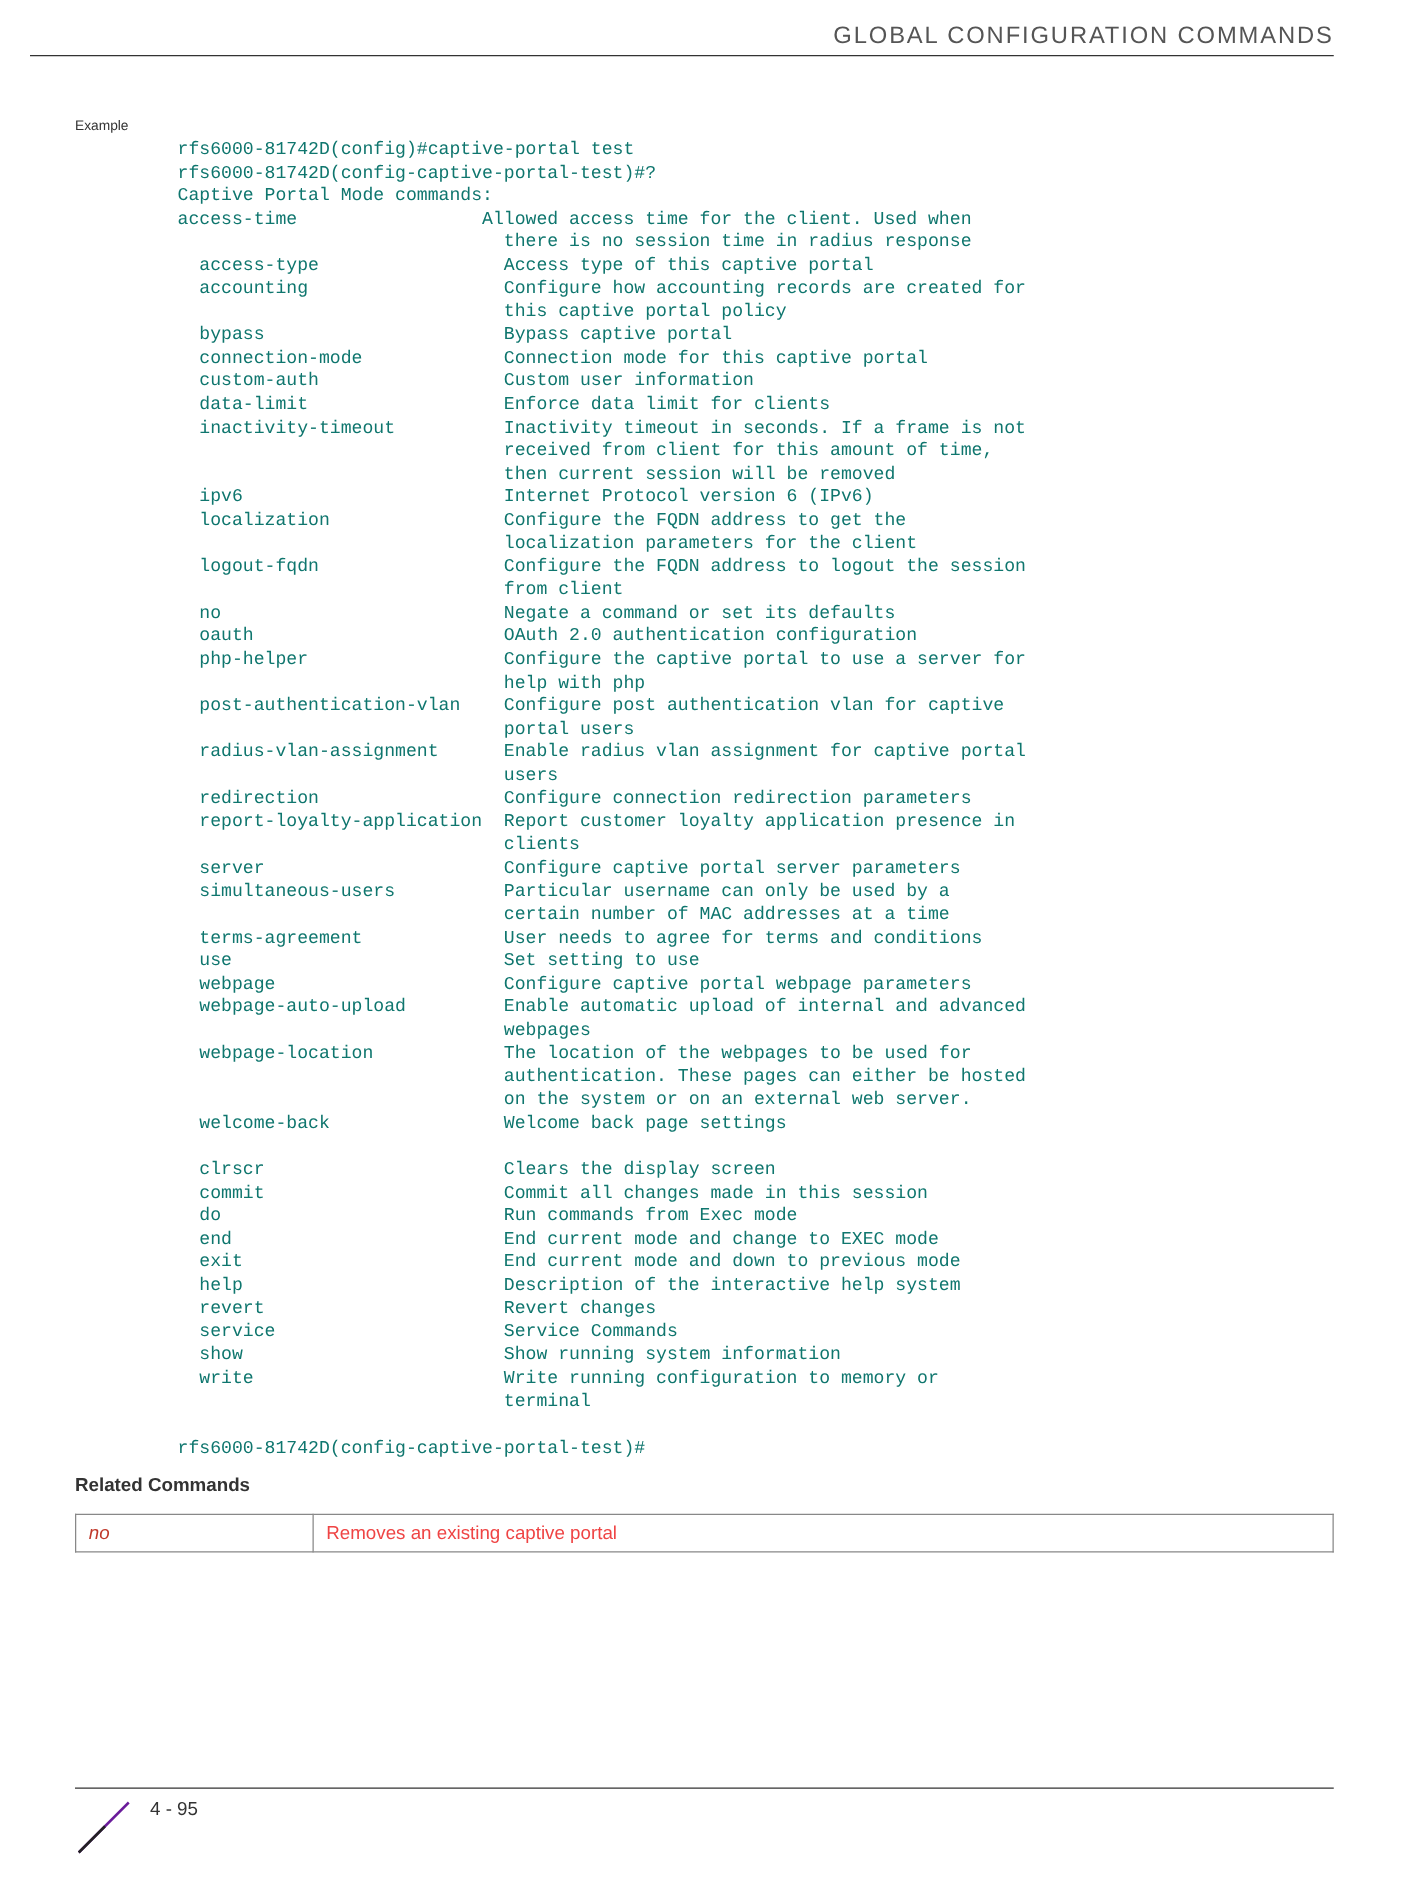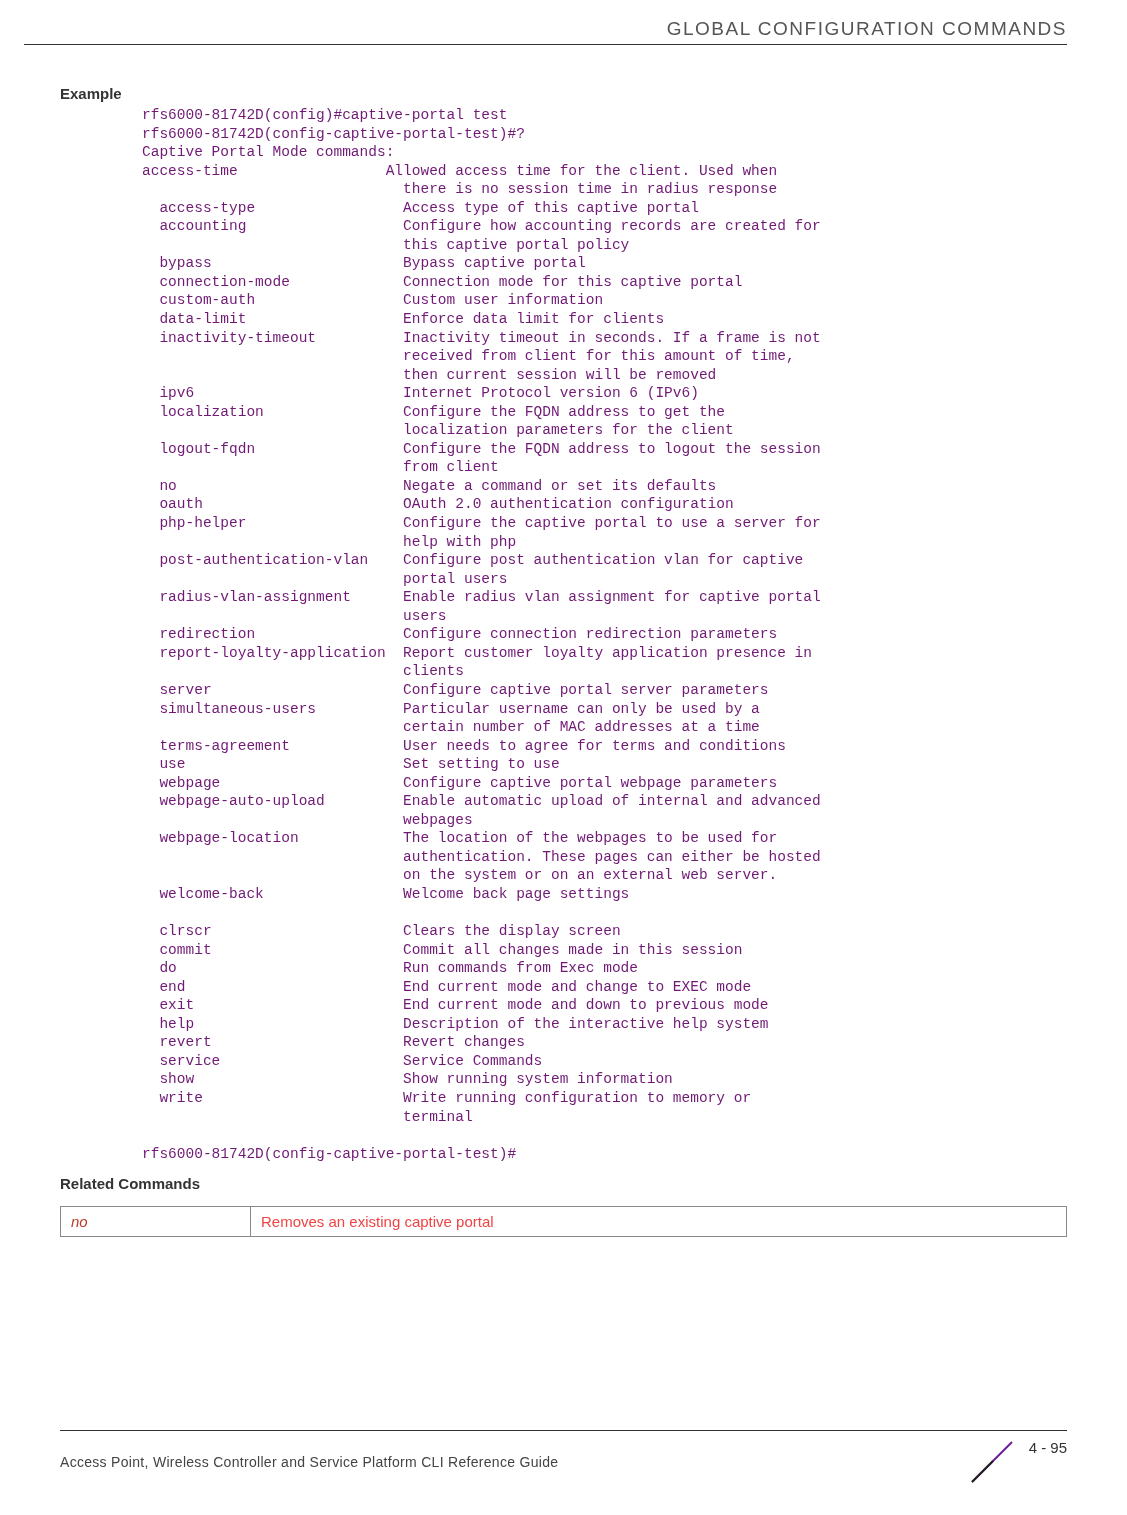--- a/index.html
+++ b/index.html
@@ -23,32 +23,32 @@
     }
     .header-rule {
       border: none;
       border-top: 1.5px solid #333;
       margin-top: 4px;
     }
     .content {
       padding: 20px 60px 0 60px;
     }
     .example-heading {
-      font-weight: bold;
-      font-size: 15px;
+      font-weight: normal;
+      font-size: 11px;
       margin-bottom: 4px;
-      margin-top: 16px;
+      margin-top: 26px;
     }
     .code-block {
       font-family: "Courier New", Courier, monospace;
       font-size: 14.5px;
       white-space: pre;
       line-height: 1.28;
       margin-left: 82px;
-      color: #701a75;
+      color: #0f766e;
     }
     .related-heading {
       font-weight: bold;
       font-size: 15px;
       margin-top: 12px;
       margin-bottom: 14px;
     }
     .related-table {
       width: 100%;
       border-collapse: collapse;
@@ -173,21 +173,20 @@
       <td class="cmd-cell">no</td>
       <td class="desc-cell">Removes an existing captive portal</td>
     </tr>
   </tbody>
     </table>
 </div>
 
 <div class="footer">
   <hr class="footer-rule">
   <div class="footer-line">
-    <div class="footer-left">Access Point, Wireless Controller and Service Platform CLI Reference Guide</div>
     <div class="footer-right">
       <span class="corner-mark">
         <svg width="46" height="46" viewBox="0 0 46 46">
           <rect x="0" y="0" width="46" height="46" fill="none"></rect>
           <line x1="3" y1="43" x2="43" y2="3" stroke="#6a1b9a" stroke-width="2"></line>
           <line x1="3" y1="43" x2="24" y2="22" stroke="#222" stroke-width="2"></line>
         </svg>
       </span>
       <span class="page-num">4 - 95</span>
     </div>

